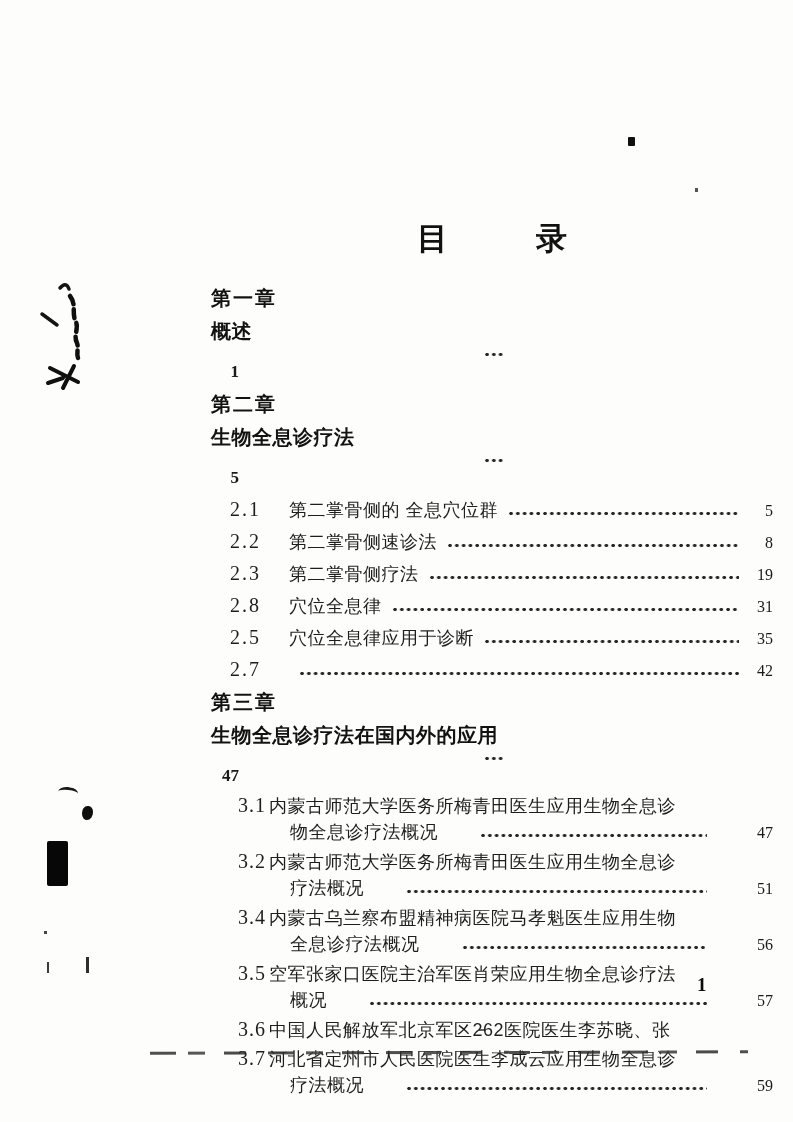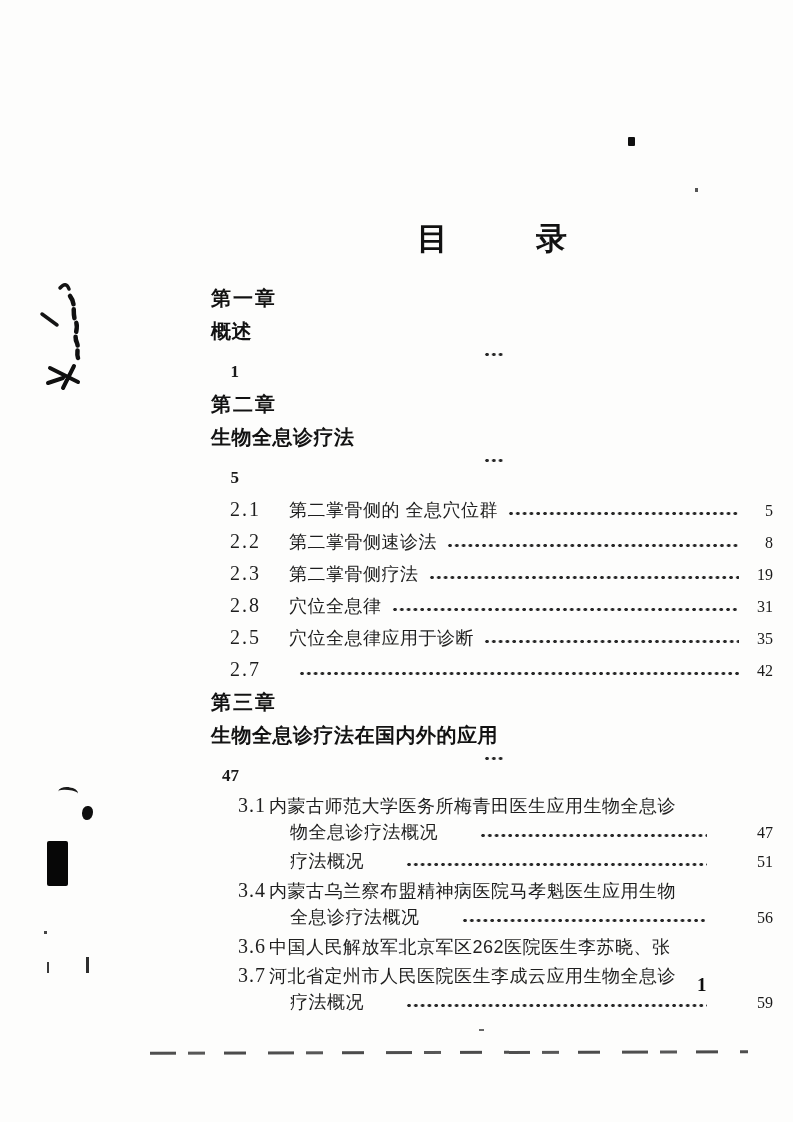--- a/index.html
+++ b/index.html
@@ -211,35 +211,50 @@
             <span class="num">3.1</span>
             <span class="txt">内蒙古师范大学医务所梅青田医生应用生物全息诊</span>
           </div>
           <div class="l2">
             <span class="txt2">物全息诊疗法概况</span>
             <span class="leader"></span>
             <span class="pg">47</span>
           </div>
         </div>
         <div class="row2">
+          <div class="l1">
+            <span class="num">3.2</span>
+            <span class="txt">内蒙古师范大学医务所梅青田医生应用生物全息诊</span>
+          </div>
           <div class="l2">
             <span class="txt2">疗法概况</span>
             <span class="leader"></span>
             <span class="pg">51</span>
           </div>
         </div>
         <div class="row2">
           <div class="l1">
             <span class="num">3.4</span>
             <span class="txt">内蒙古乌兰察布盟精神病医院马孝魁医生应用生物</span>
           </div>
           <div class="l2">
             <span class="txt2">全息诊疗法概况</span>
             <span class="leader"></span>
             <span class="pg">56</span>
+          </div>
+        </div>
+        <div class="row2">
+          <div class="l1">
+            <span class="num">3.5</span>
+            <span class="txt">空军张家口医院主治军医肖荣应用生物全息诊疗法</span>
+          </div>
+          <div class="l2">
+            <span class="txt2">概况</span>
+            <span class="leader"></span>
+            <span class="pg">57</span>
           </div>
         </div>
         <div class="row2">
           <div class="l1">
             <span class="num">3.6</span>
             <span class="txt">中国人民解放军北京军区262医院医生李苏晓、张</span>
           </div>
         </div>
         <div class="row2">
           <div class="l1">

